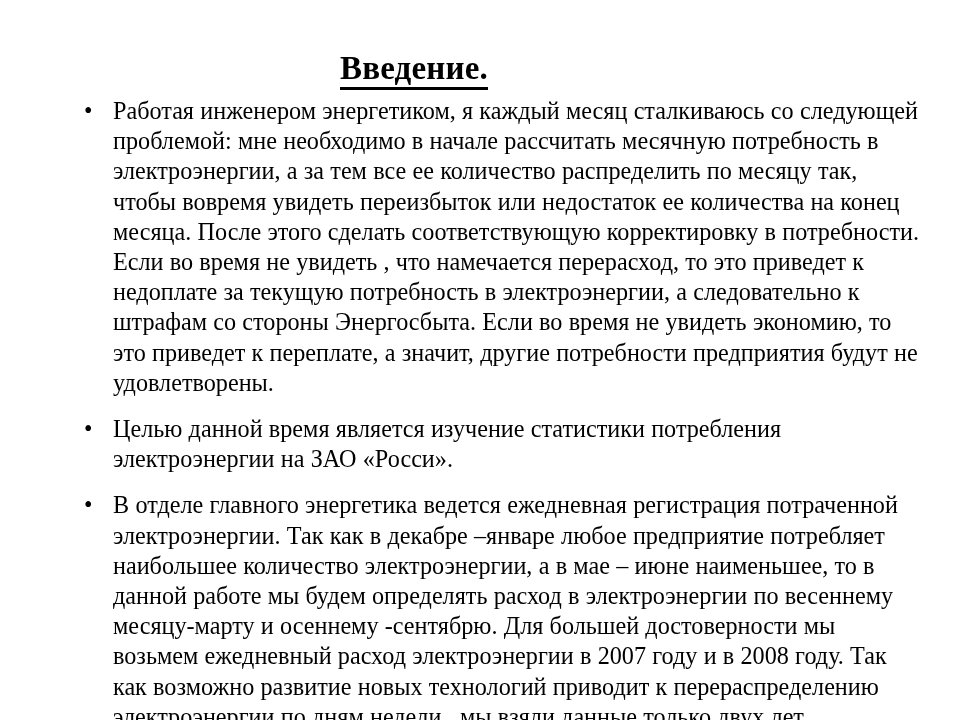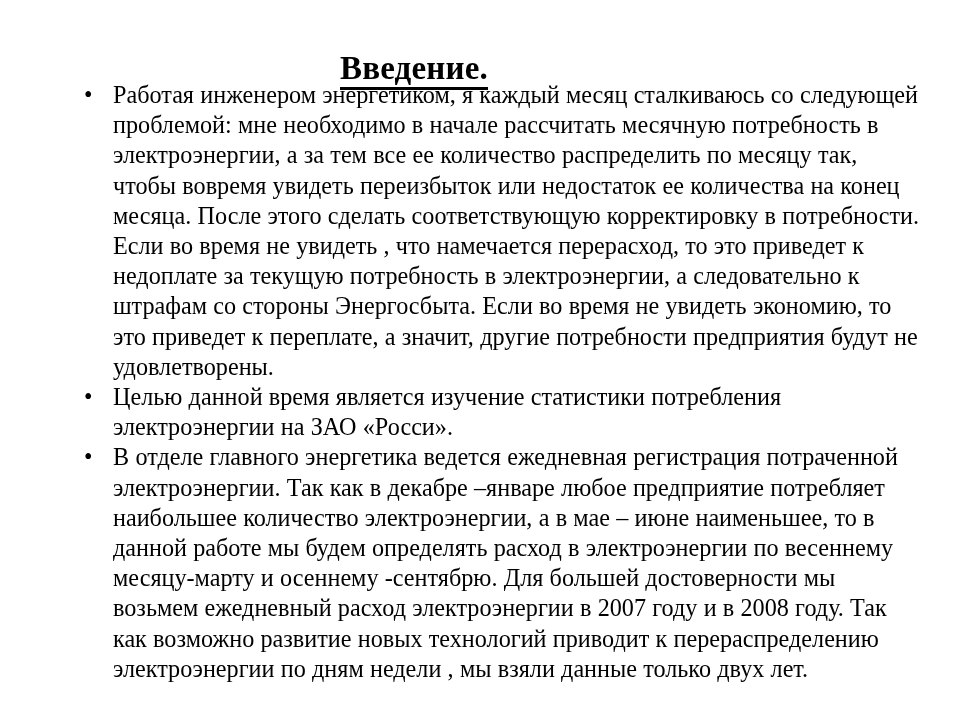--- a/index.html
+++ b/index.html
@@ -73,20 +73,21 @@
     top: 0;
     width: 18px;
     font-size: 24.2px;
     line-height: 30.2px;
     text-align: left;
     color: #000000;
   }
 
   .bullet-text {
     display: block;
+    margin-top: 16px;
   }
 </style>
 </head>
 <body>
 
 <div class="slide">
 
   <h1 class="slide-title">
     <span class="title-text">Введение.</span>
   </h1>

